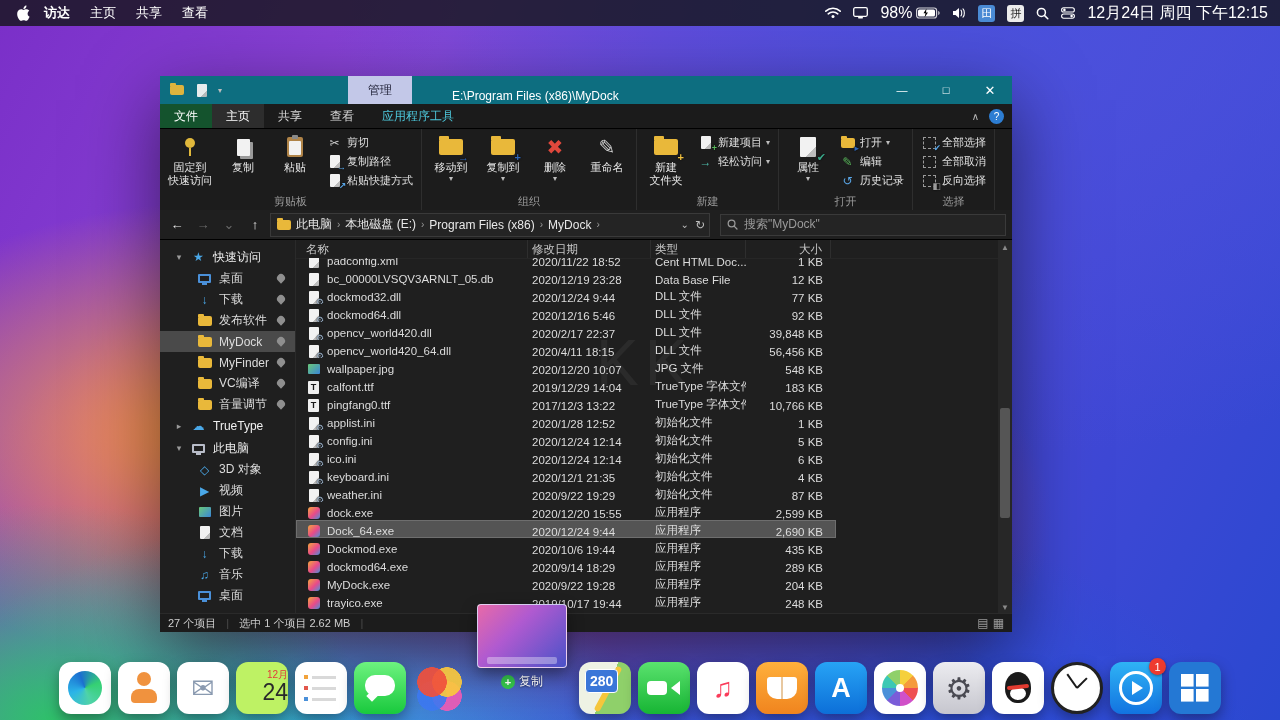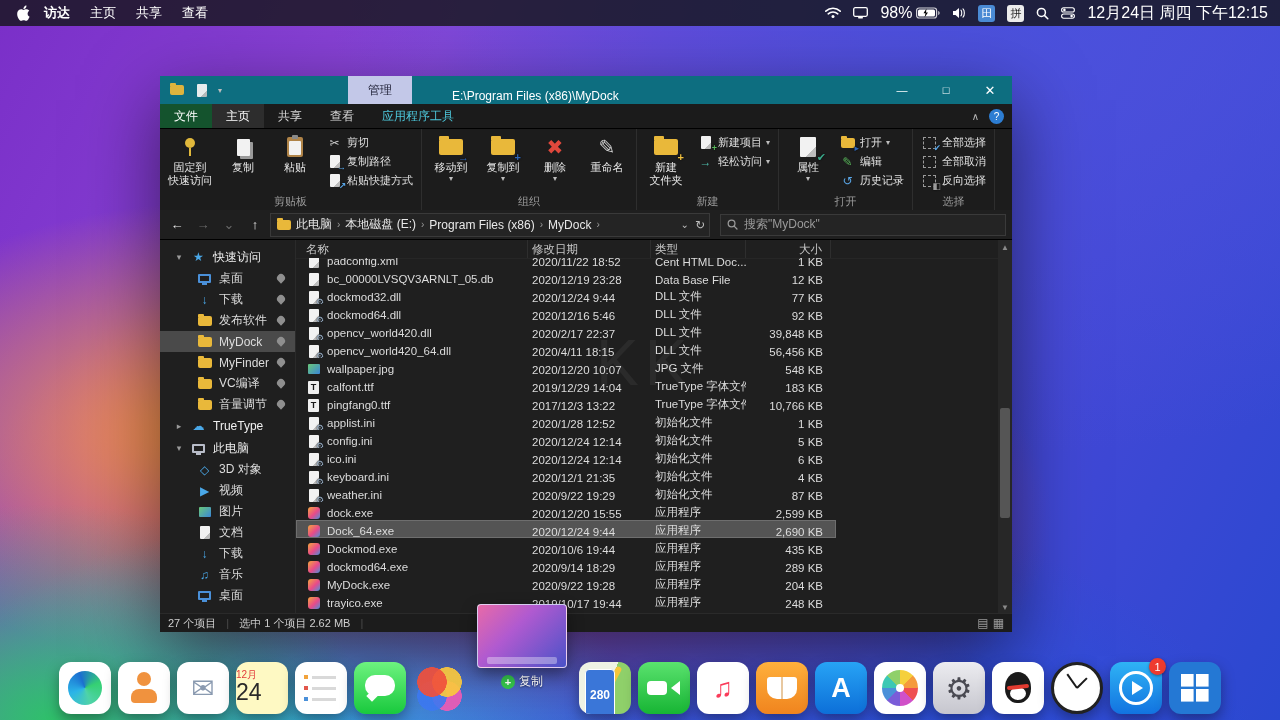--- a/index.html
+++ b/index.html
@@ -150,21 +150,21 @@
   .dock-badge{position:absolute;top:-4px;right:-4px;width:17px;height:17px;border-radius:50%;background:#ee3b2f;color:#fff;
     font-size:11px;display:flex;align-items:center;justify-content:center;box-shadow:0 1px 3px rgba(0,0,0,.4)}
   .dk-edge{background:#fff}
   .dk-edge::before{content:'';position:absolute;inset:9px;border-radius:50%;
     background:conic-gradient(from 160deg,#4fd3a8,#2bb4e8,#1b6fd0,#35d073,#4fd3a8)}
   .dk-contacts{background:#fff}
   .dk-contacts::before{content:'';position:absolute;left:19px;top:10px;width:14px;height:14px;border-radius:50%;background:#f0923e}
   .dk-contacts::after{content:'';position:absolute;left:13px;top:27px;width:26px;height:14px;border-radius:8px 8px 4px 4px;background:#f0923e}
   .dk-mail{background:#fff;display:flex;align-items:center;justify-content:center}
   .dk-mail::before{content:'✉';font-size:28px;color:#8a9ab0}
-  .dk-calendar{background:#fef9c3;text-align:left}
+  .dk-calendar{background:#bef264;text-align:right}
   .cal-m{display:block;margin-top:7px;font-size:10px;line-height:11px;color:#e23b3b}
   .cal-d{display:block;font-size:23px;line-height:25px;color:#2a2a2a}
   .dk-notes{background:
     radial-gradient(circle 2.5px at 11px 15px,#f2a33c 98%,transparent),
     radial-gradient(circle 2.5px at 11px 26px,#e2574c 98%,transparent),
     radial-gradient(circle 2.5px at 11px 37px,#4a90d9 98%,transparent),
     linear-gradient(#d9d9d9,#d9d9d9) 17px 13.5px/24px 3px,
     linear-gradient(#d9d9d9,#d9d9d9) 17px 24.5px/24px 3px,
     linear-gradient(#d9d9d9,#d9d9d9) 17px 35.5px/24px 3px,#fff;
     background-repeat:no-repeat}
@@ -172,22 +172,22 @@
   .dk-messages::before{content:'';position:absolute;left:11px;top:13px;width:30px;height:21px;border-radius:10px;background:#fff}
   .dk-messages::after{content:'';position:absolute;left:14px;top:30px;width:8px;height:8px;background:#fff;transform:rotate(45deg)}
   .dk-color-wheel{background:transparent;box-shadow:none;
     background:
       radial-gradient(circle 15px at 19px 20px,rgba(240,80,60,.92) 97%,transparent),
       radial-gradient(circle 15px at 34px 20px,rgba(250,200,60,.92) 97%,transparent),
       radial-gradient(circle 15px at 19px 34px,rgba(60,120,240,.9) 97%,transparent),
       radial-gradient(circle 15px at 34px 34px,rgba(240,90,180,.9) 97%,transparent)}
   .dk-maps{background:linear-gradient(115deg,#eef2e4 0 52%,#8fd06a 52% 100%);overflow:hidden}
   .dk-maps::before{content:'';position:absolute;left:26px;top:2px;width:6px;height:50px;background:#f5c63c;border-radius:3px;transform:rotate(28deg)}
-  .map-shield{position:absolute;top:7px;left:6px;background:#3a76d8;color:#fff;font-size:12px;font-weight:bold;
-    padding:18px 4px;border-radius:4px;border:1px solid #fff}
+  .map-shield{position:absolute;top:7px;left:6px;background:#3a76d8;color:#fff;font-size:14px;font-weight:bold;
+    padding:3px 4px;border-radius:4px;border:1px solid #fff}
   .dk-facetime{background:linear-gradient(180deg,#5ae26e,#17b534)}
   .dk-facetime::before{content:'';position:absolute;left:9px;top:19px;width:20px;height:14px;border-radius:4px;background:#fff}
   .dk-facetime::after{content:'';position:absolute;left:30px;top:19px;width:0;height:0;border:7px solid transparent;border-right:9px solid #fff;transform:translateX(-4px)}
   .dk-music{background:#fff;display:flex;align-items:center;justify-content:center}
   .dk-music::before{content:'♫';font-size:27px;color:#fa3c5a}
   .dk-books{background:linear-gradient(180deg,#ffb03c,#f0841e)}
   .dk-books::before{content:'';position:absolute;left:11px;top:15px;width:30px;height:22px;border-radius:3px 3px 10px 10px;
     background:linear-gradient(90deg,#fff 0 46%,#e8c8a0 46% 54%,#fff 54%)}
   .dk-app-store{background:linear-gradient(180deg,#27a3f5,#0d6fd8);display:flex;align-items:center;justify-content:center}
   .as-a{color:#fff;font-size:27px;font-weight:bold}

